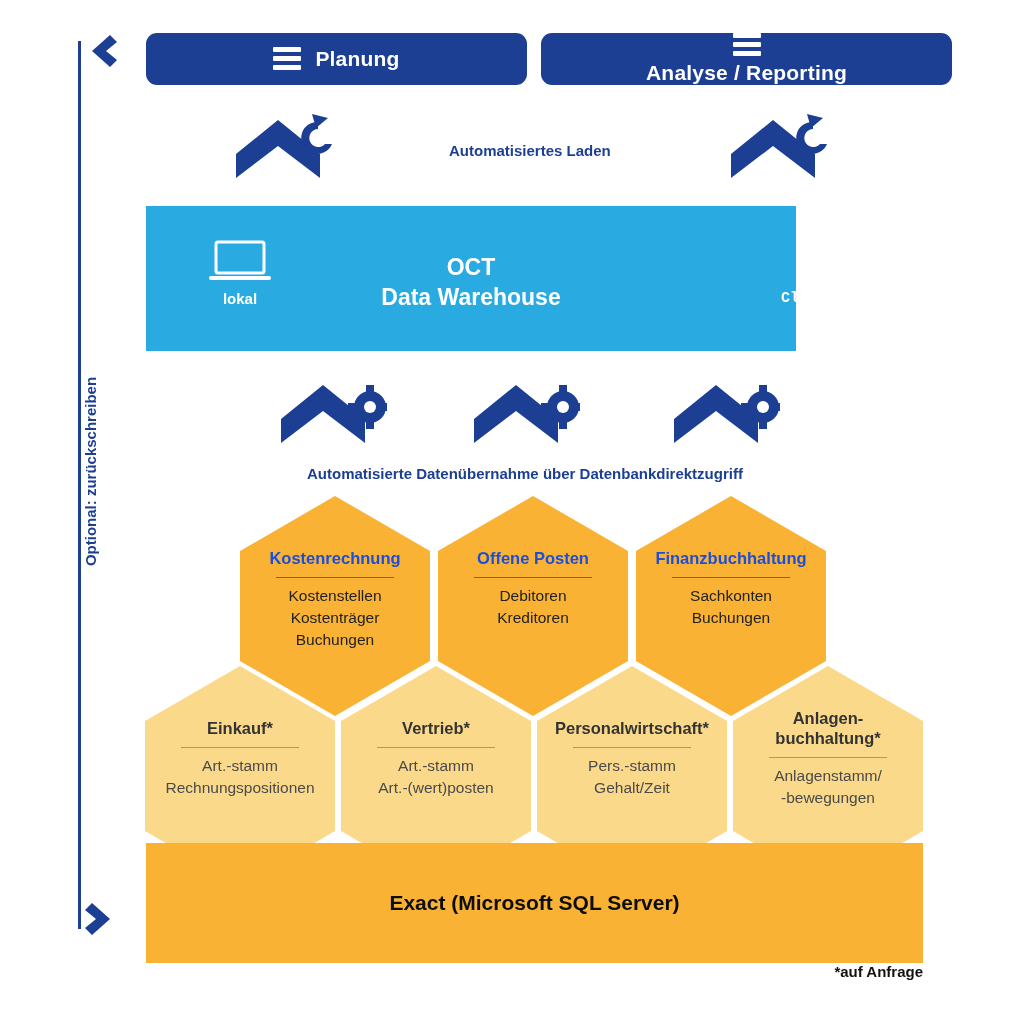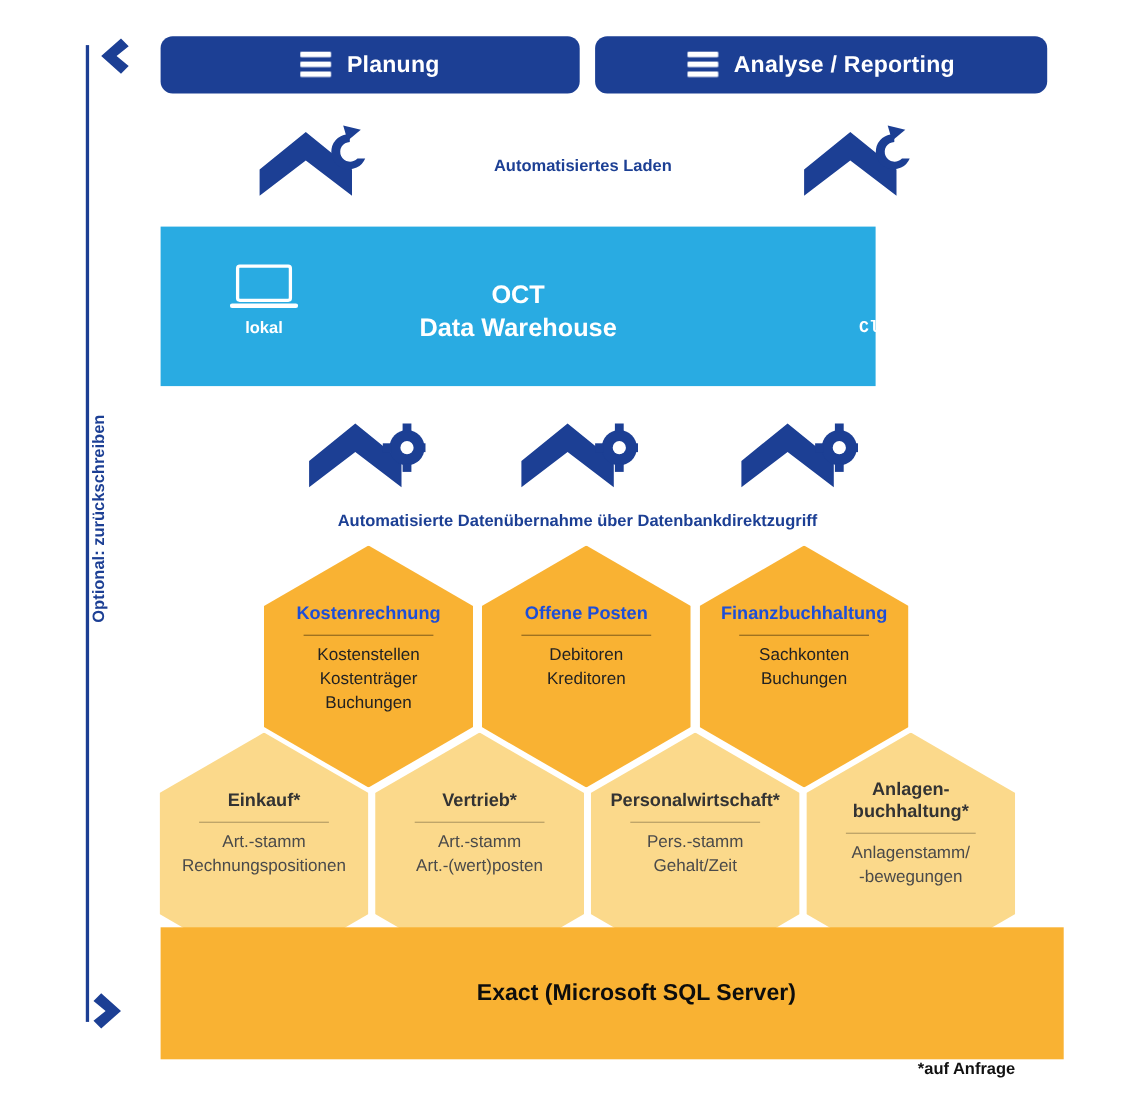--- a/index.html
+++ b/index.html
@@ -22,21 +22,21 @@
     align-items:center;
     justify-content:center;
     gap:14px;
     color:#ffffff;
     font-weight:bold;
     font-size:21px;
     letter-spacing:.2px;
     border-radius:11px;
   }
   #bar-planung{left:146px;top:33px;width:381px;}
-  #bar-analyse{left:541px;top:33px;width:411px;}
+  #bar-analyse{left:541px;top:33px;width:411px;flex-direction:column;}
 
   .stack-icon{display:inline-block;width:28px;height:24px;position:relative;}
   .stack-icon i{
     position:absolute;left:0;width:28px;height:5px;background:#fff;
     border-radius:1px;
     transform:perspective(30px) rotateX(0deg);
   }
   .stack-icon i:nth-child(1){top:0;}
   .stack-icon i:nth-child(2){top:9px;}
   .stack-icon i:nth-child(3){top:18px;}
@@ -94,21 +94,21 @@
   .hex .hbody{
     font-size:15.5px;color:#222;text-align:center;line-height:22px;padding:0 10px;
   }
   .hex.light .hbody{color:#4a4a4a;}
   .hex.light .htitle{color:#333;}
 
   
   #base-band{
     position:absolute;left:146px;top:843px;width:777px;height:120px;
     background:#F9B233;
-    display:flex;align-items:center;justify-content:center;padding-left:44px;
+    display:flex;align-items:center;justify-content:center;
   }
   #base-label{
     color:#0d0d0d;font-weight:bold;font-size:21px;text-align:center;
   }
 
   
   #footnote{
     position:absolute;left:700px;top:963px;width:223px;text-align:right;
     color:#111;font-weight:bold;font-size:15px;
   }

